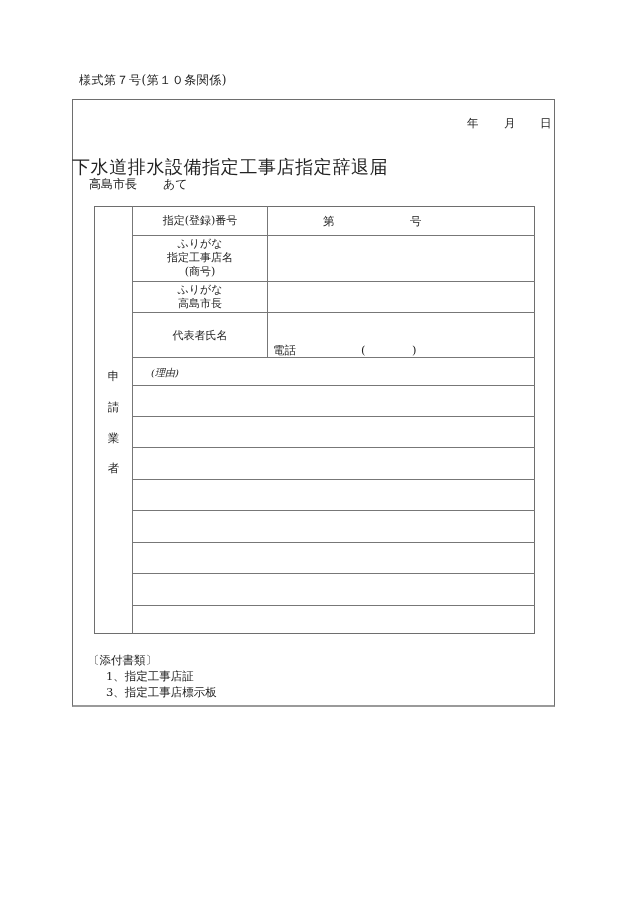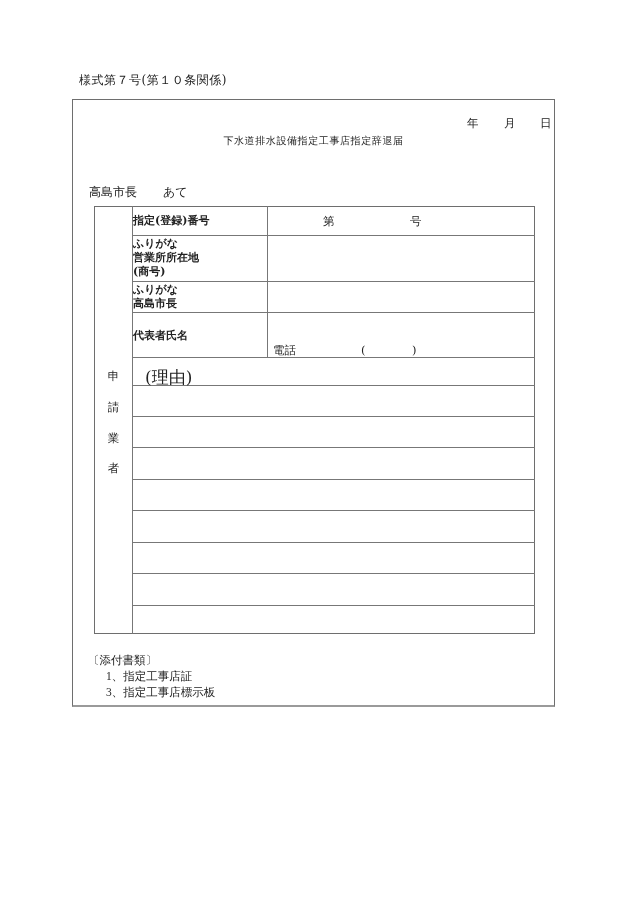--- a/index.html
+++ b/index.html
@@ -1,30 +1,30 @@
 <!DOCTYPE html>
 <html><head>
   <meta charset="utf-8">
   <style>
     html, body { margin: 0; padding: 0; background: #ffffff; }
     body { width: 630px; height: 903px; position: relative; font-family: "DejaVu Serif", "Liberation Serif", serif; color: #222; font-size: 11.5px; overflow: hidden; }
     .abs { position: absolute; }
     .form-label { left: 79px; top: 72px; font-size: 12px; letter-spacing: 0.5px; }
     .outer { left: 72px; top: 99px; width: 483px; height: 608px; border: 1px solid #6e6e6e; border-bottom: 2px solid #9a9a9a; box-sizing: border-box; }
     .date { top: 116px; font-size: 11.5px; }
-    .title { left: 72px; width: 483px; top: 134px; text-align: center; font-size: 10px; letter-spacing: 0.6px; }
-    .addressee { left: 89px; top: 176px; font-size: 12px; margin-top: 8px; }
+    .title { left: 72px; width: 483px; top: 155px; font-size: 18px; letter-spacing: 0.6px; }
+    .addressee { left: 89px; top: 176px; font-size: 12px; }
     .addressee span.gap { display: inline-block; width: 26px; }
     .tbl { left: 94px; top: 206px; width: 441px; height: 428px; border: 1px solid #6e6e6e; box-sizing: border-box; }
     .side { left: 94px; top: 206px; width: 39px; height: 428px; border-right: 1px solid #777; box-sizing: border-box; }
     .hline { position: absolute; height: 1px; background: #777; }
     .vline { position: absolute; width: 1px; background: #777; }
-    .cell-text { position: absolute; line-height: 14px; font-size: 11px; font-weight: bold; }
+    .cell-text { position: absolute; text-align: center; line-height: 14px; font-size: 11px; }
     .side-char { position: absolute; left: 94px; width: 39px; text-align: center; font-size: 11.5px; }
-    .attach { left: 88px; font-size: 11.5px; font-family: Liberation Serif, serif; }
+    .attach { left: 88px; font-size: 11.5px; }
   </style>
 </head>
 <body>
 
 <div class="abs form-label">様式第７号(第１０条関係)</div>
 
 <div class="abs outer"></div>
 
 <div class="abs date" style="left:467px;">年</div>
 <div class="abs date" style="left:504px;">月</div>
@@ -59,35 +59,35 @@
 <div class="side-char" style="top:431px;">業</div>
 <div class="side-char" style="top:461px;">者</div>
 
 <div class="cell-text" style="left:133px; width:134px; top:214px;">指定(登録)番号</div>
 <div class="abs" style="left:323px; top:214px; font-size:11.5px;">第</div>
 <div class="abs" style="left:410px; top:214px; font-size:11.5px;">号</div>
 <div class="abs" style="left:268px; top:236px; width:267px; height:45px;"></div>
 
 <div class="cell-text" style="left:133px; width:134px; top:237px;">
   <div>ふりがな</div>
-  <div>営業所所在地</div>
+  <div>指定工事店名</div>
   <div>(商号)</div>
 </div>
 <div class="abs" style="left:268px; top:236px; width:267px; height:45px;"></div>
 
 <div class="cell-text" style="left:133px; width:134px; top:283px;">
   <div>ふりがな</div>
   <div>高島市長</div>
 </div>
 <div class="abs" style="left:268px; top:282px; width:267px; height:30px;"></div>
 
 <div class="cell-text" style="left:133px; width:134px; top:329px;">代表者氏名</div>
 <div class="abs" style="left:268px; top:313px; width:267px; height:44px;"></div>
 <div class="abs" style="left:273px; top:343px; font-size:11.5px;">電話</div>
 <div class="abs" style="left:361px; top:343px; font-size:11.5px;">(</div>
 <div class="abs" style="left:412px; top:343px; font-size:11.5px;">)</div>
 
-<div class="abs" style="left:145px; top:366px; font-size:17px;">(理由)</div>
+<div class="abs" style="left:151px; top:366px; font-size:10px;font-style:italic;">(理由)</div>
 <div class="abs" style="left:134px; top:358px; width:401px; height:276px;"></div>
 
 <div class="abs attach" style="top:653px;">〔添付書類〕</div>
 <div class="abs attach" style="left:106px; top:669px;">1、指定工事店証</div>
 <div class="abs attach" style="left:106px; top:685px;">3、指定工事店標示板</div>
 
 </body></html>

